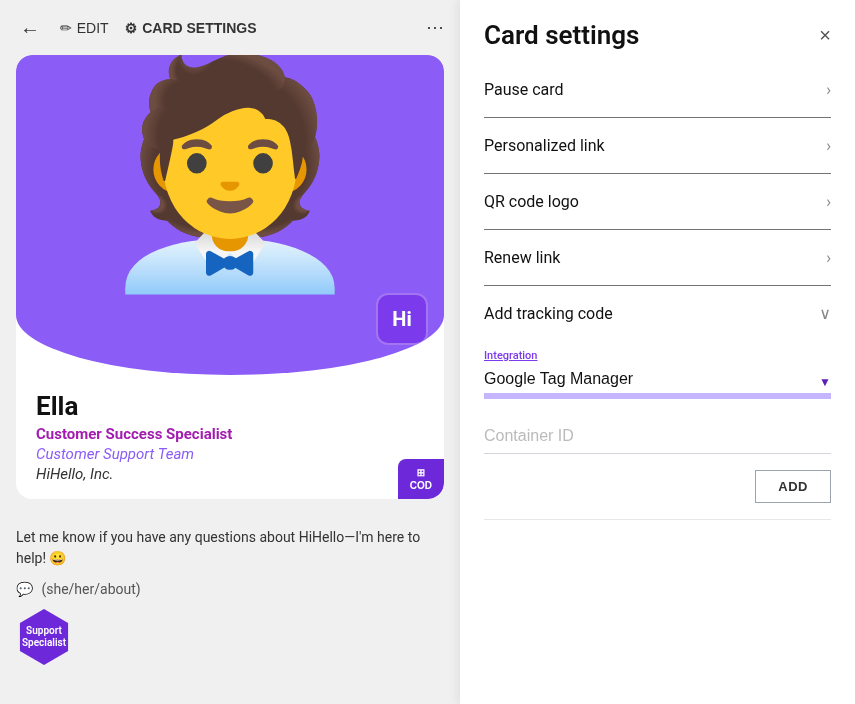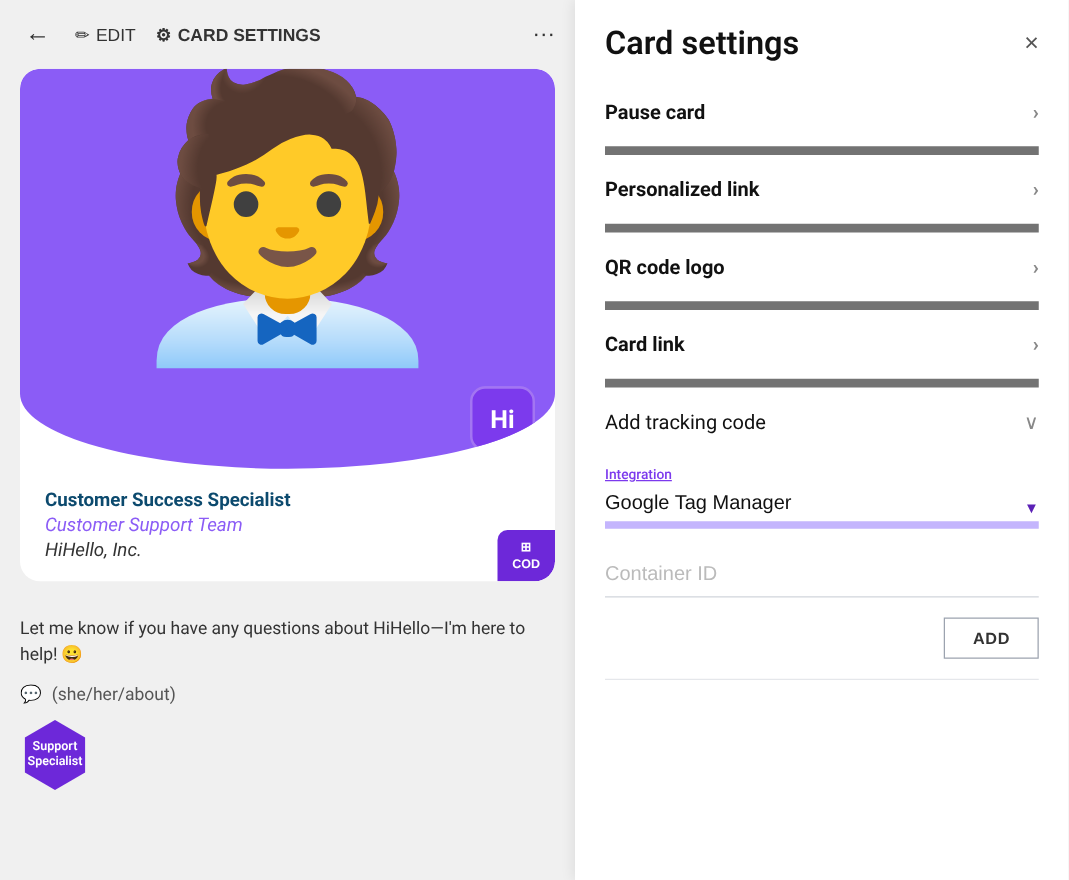--- a/index.html
+++ b/index.html
@@ -87,21 +87,21 @@
       border-radius: 16px 16px 50% 50% / 16px 16px 60px 60px;
       display: flex;
       align-items: center;
       justify-content: center;
       position: relative;
       overflow: hidden;
     }
 
     .hi-badge {
       position: absolute;
-      bottom: 14px;
+      bottom: 30px;
       right: 16px;
       width: 52px;
       height: 52px;
       background: #7c3aed;
       border-radius: 12px;
       display: flex;
       align-items: center;
       justify-content: center;
       color: white;
       font-size: 20px;
@@ -116,21 +116,21 @@
     .card-name {
       font-size: 26px;
       font-weight: 700;
       color: #111;
       margin-bottom: 4px;
     }
 
     .card-title {
       font-size: 15px;
       font-weight: 700;
-      color: #0c4a6e;
+      color: #a21caf;
       margin-bottom: 2px;
     }
 
     .card-team {
       font-size: 15px;
       font-style: italic;
       color: #8b5cf6;
       margin-bottom: 2px;
     }
 
@@ -236,23 +236,22 @@
     .settings-list {
       flex: 1;
       overflow-y: auto;
       padding: 0 24px;
     }
 
     .settings-item {
       display: flex;
       justify-content: space-between;
       padding: 18px 0;
-      border-bottom: 7px solid #737373;
-      cursor: pointer;
-      font-weight: bold;
+      border-bottom: 1px solid #737373;
+      cursor: pointer;
     }
 
     .settings-item-label {
       font-size: 16px;
       color: #111;
     }
 
     .settings-chevron {
       color: #888;
       font-size: 16px;
@@ -366,20 +365,21 @@
 
   <div class="card-container">
     <div class="card-purple-bg">
       <span style="font-size:220px; position:absolute; top:-10px;">🧑‍💼</span>
 
       <div style="position:absolute;top:0;left:0;right:0;bottom:0;display:flex;align-items:flex-end;justify-content:flex-end;padding:20px;">
         <div class="hi-badge">Hi</div>
       </div>
     </div>
     <div class="card-info">
+      <div class="card-name">Ella</div>
       <div class="card-title">Customer Success Specialist</div>
       <div class="card-team">Customer Support Team</div>
       <div class="card-company">HiHello, Inc.</div>
     </div>
 
     <button class="qr-btn">
       <span>⊞</span>
       <span>COD</span>
     </button>
   </div>
@@ -415,21 +415,21 @@
       <span class="settings-item-label">Personalized link</span>
       <span class="settings-chevron">›</span>
     </div>
 
     <div class="settings-item">
       <span class="settings-item-label">QR code logo</span>
       <span class="settings-chevron">›</span>
     </div>
 
     <div class="settings-item">
-      <span class="settings-item-label">Card link</span>
+      <span class="settings-item-label">Renew link</span>
       <span class="settings-chevron">›</span>
     </div>
 
     <div class="settings-item-expanded">
       <div class="expanded-header">
         <span class="settings-item-label">Add tracking code</span>
         <span class="settings-chevron">∨</span>
       </div>
 
       <div class="expanded-content">

